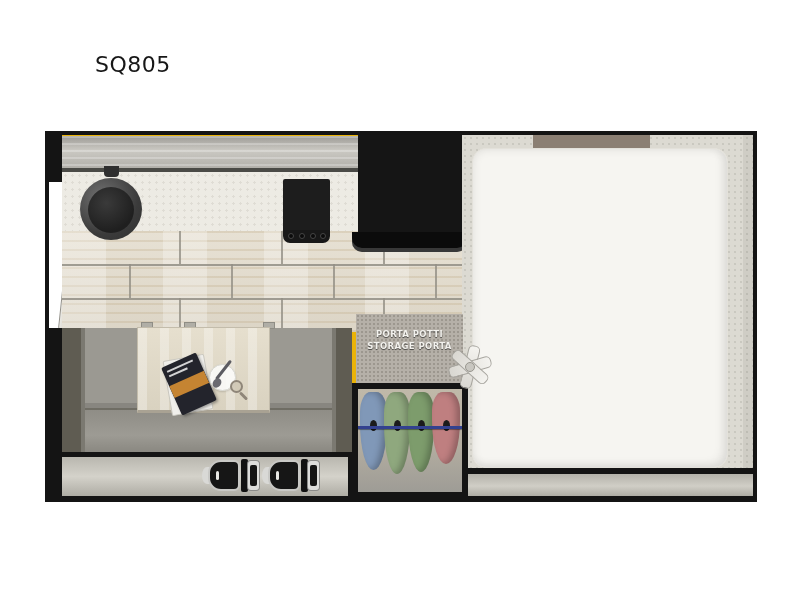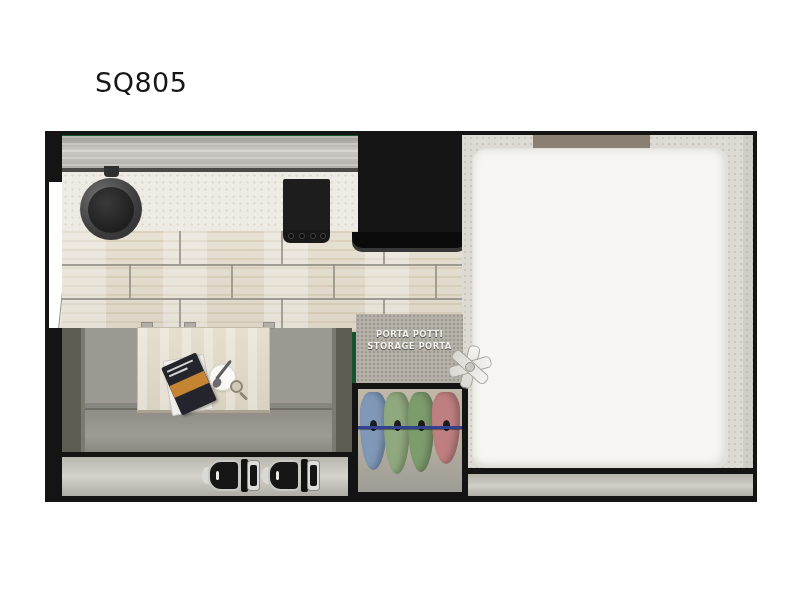--- a/index.html
+++ b/index.html
@@ -2,28 +2,28 @@
 <html><head>
 <meta charset="utf-8">
 <style>
   html,body{margin:0;padding:0;}
   body{
     width:800px;height:600px;background:#ffffff;
     font-family:"DejaVu Sans","Liberation Sans",sans-serif;
     position:relative;overflow:hidden;
   }
   .page-title{
-    position:absolute;left:95px;top:67px;
-    font-size:27px;color:#171717;letter-spacing:0.5px;
+    position:absolute;left:95px;top:52px;
+    font-size:22px;color:#171717;letter-spacing:0.5px;
   }
   
   .plan{
     position:absolute;left:45px;top:131px;width:712px;height:371px;
     border:4px solid #141414;border-bottom-width:6px;box-sizing:border-box;
-    background:#14532d;
+    background:#eab308;
   }
   .plan *{position:absolute;box-sizing:border-box;}
 
   
   .wall-left-top{left:0;top:0;width:13px;height:47px;background:#141414;}
   .wall-left-bottom{left:0;top:193px;width:13px;height:168px;background:#141414;}
   .door-opening{left:0;top:47px;width:13px;height:146px;background:#ffffff;}
   .door-leaf{
     left:9px;top:95px;width:15px;height:99px;
     background:linear-gradient(90deg,#eceae4,#c6c4be 70%,#a9a79f);

